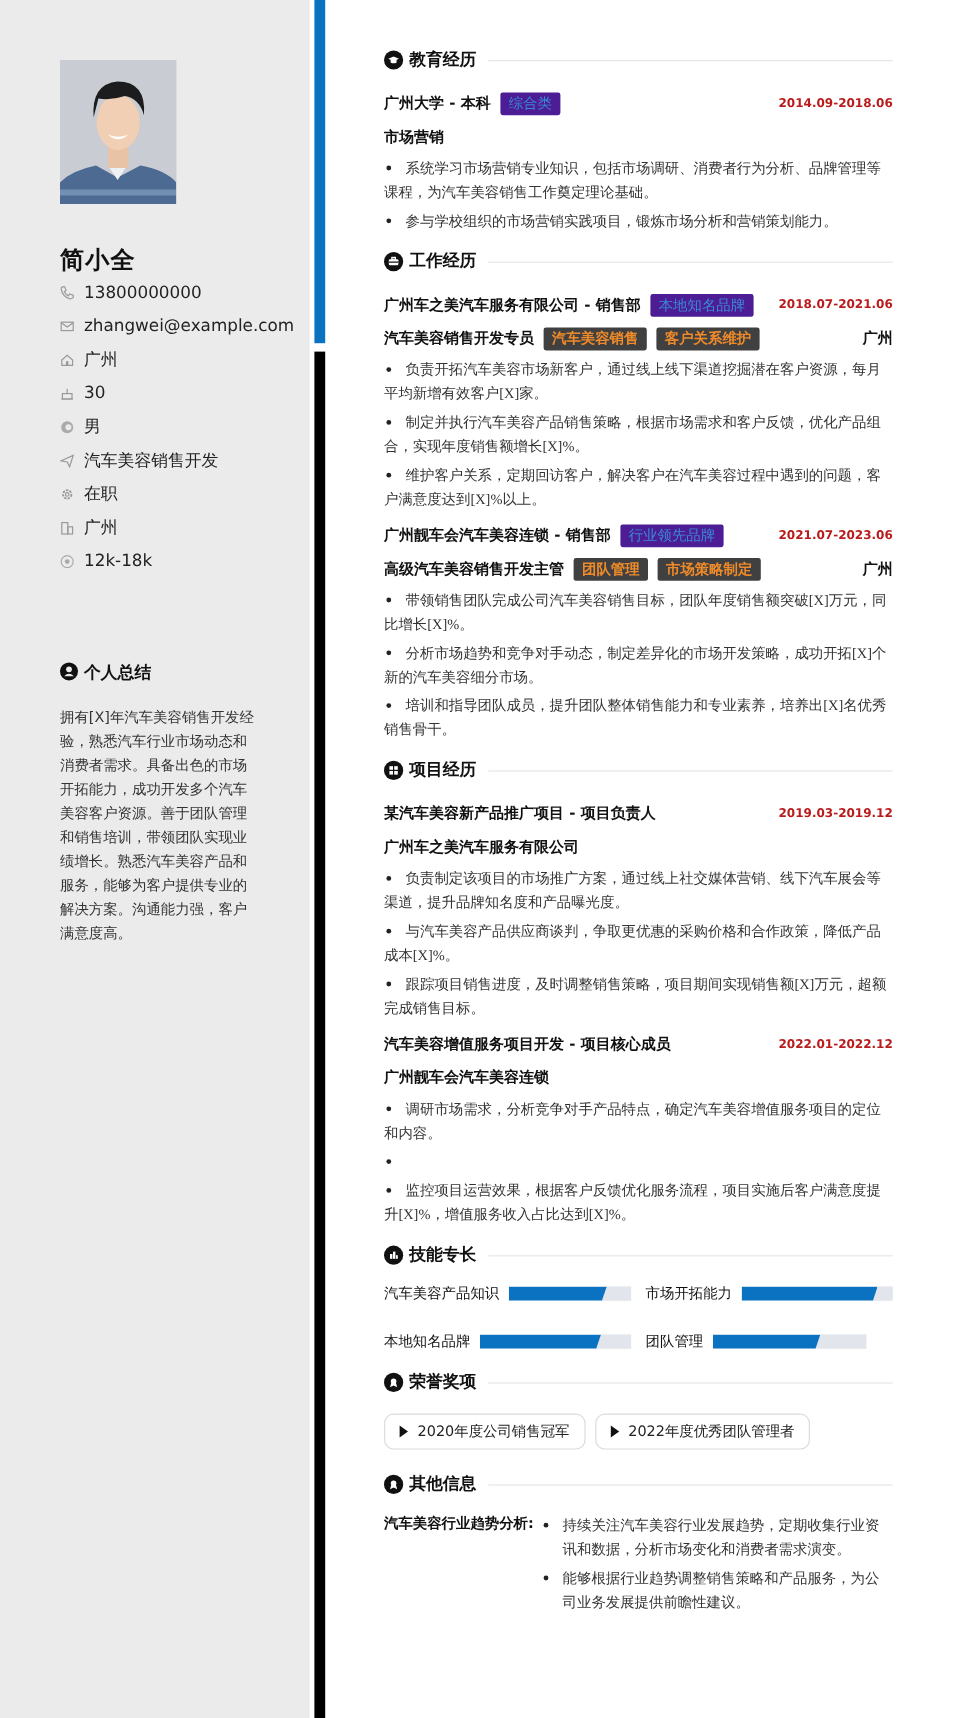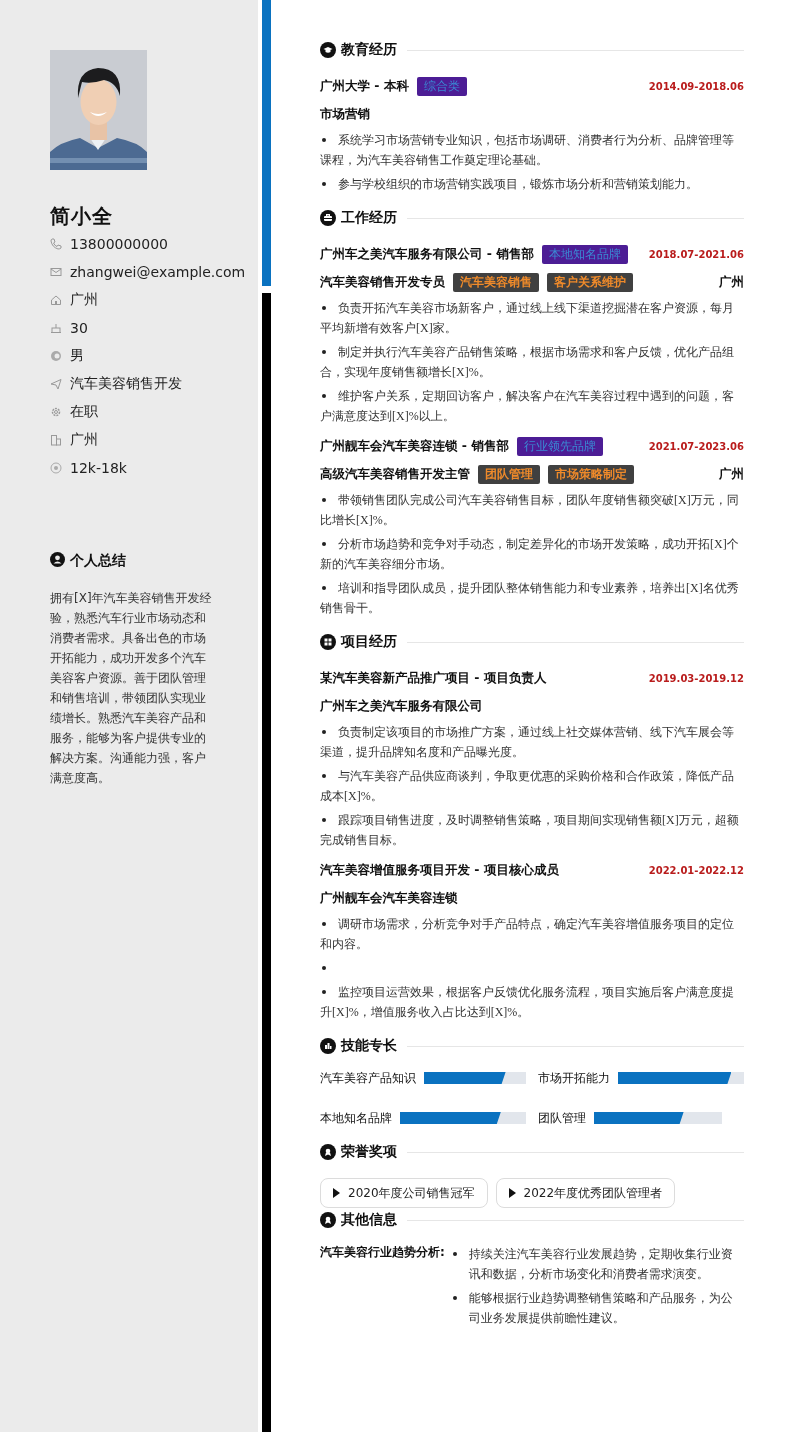--- a/index.html
+++ b/index.html
@@ -45,21 +45,21 @@
 
   .block { margin-bottom: 6px; }
   .section { margin-bottom: 12px; }
 
   .skills { display: grid; grid-template-columns: 218px 206px; row-gap: 20px; margin-top: 4px; }
   .skill { display: flex; align-items: center; height: 20px; }
   .skill .sname { font-size: 12px; color: #111; white-space: nowrap; margin-right: 8px; }
   .skill .track { height: 12px; background: #e2e6ec; position: relative; overflow: hidden; }
   .skill .fill { position: absolute; left: 0; top: 0; height: 12px; background: #0a72c0; clip-path: polygon(0 0, 100% 0, calc(100% - 4px) 100%, 0 100%); }
 
-  .awards { display: flex; gap: 8px; margin-top: 14px; margin-bottom: 0; }
+  .awards { display: flex; gap: 8px; margin-top: 14px; margin-bottom: 17px; }
   .award { border: 1px solid #dcdcdc; border-radius: 8px; height: 30px; padding: 0 12px 0 12px; display: flex; align-items: center; font-size: 12px; color: #222; }
   .award .tri { width: 0; height: 0; border-left: 7px solid #111; border-top: 5px solid transparent; border-bottom: 5px solid transparent; margin-right: 8px; }
 
   .other-row { display: flex; margin-top: 8px; }
   .other-label { font-size: 12px; font-weight: bold; color: #111; white-space: nowrap; margin-right: 6px; line-height: 20px; }
   .other-row ul.bullets li { padding-left: 18px; text-indent: -18px; }
 </style>
 </head>
 <body>
 

